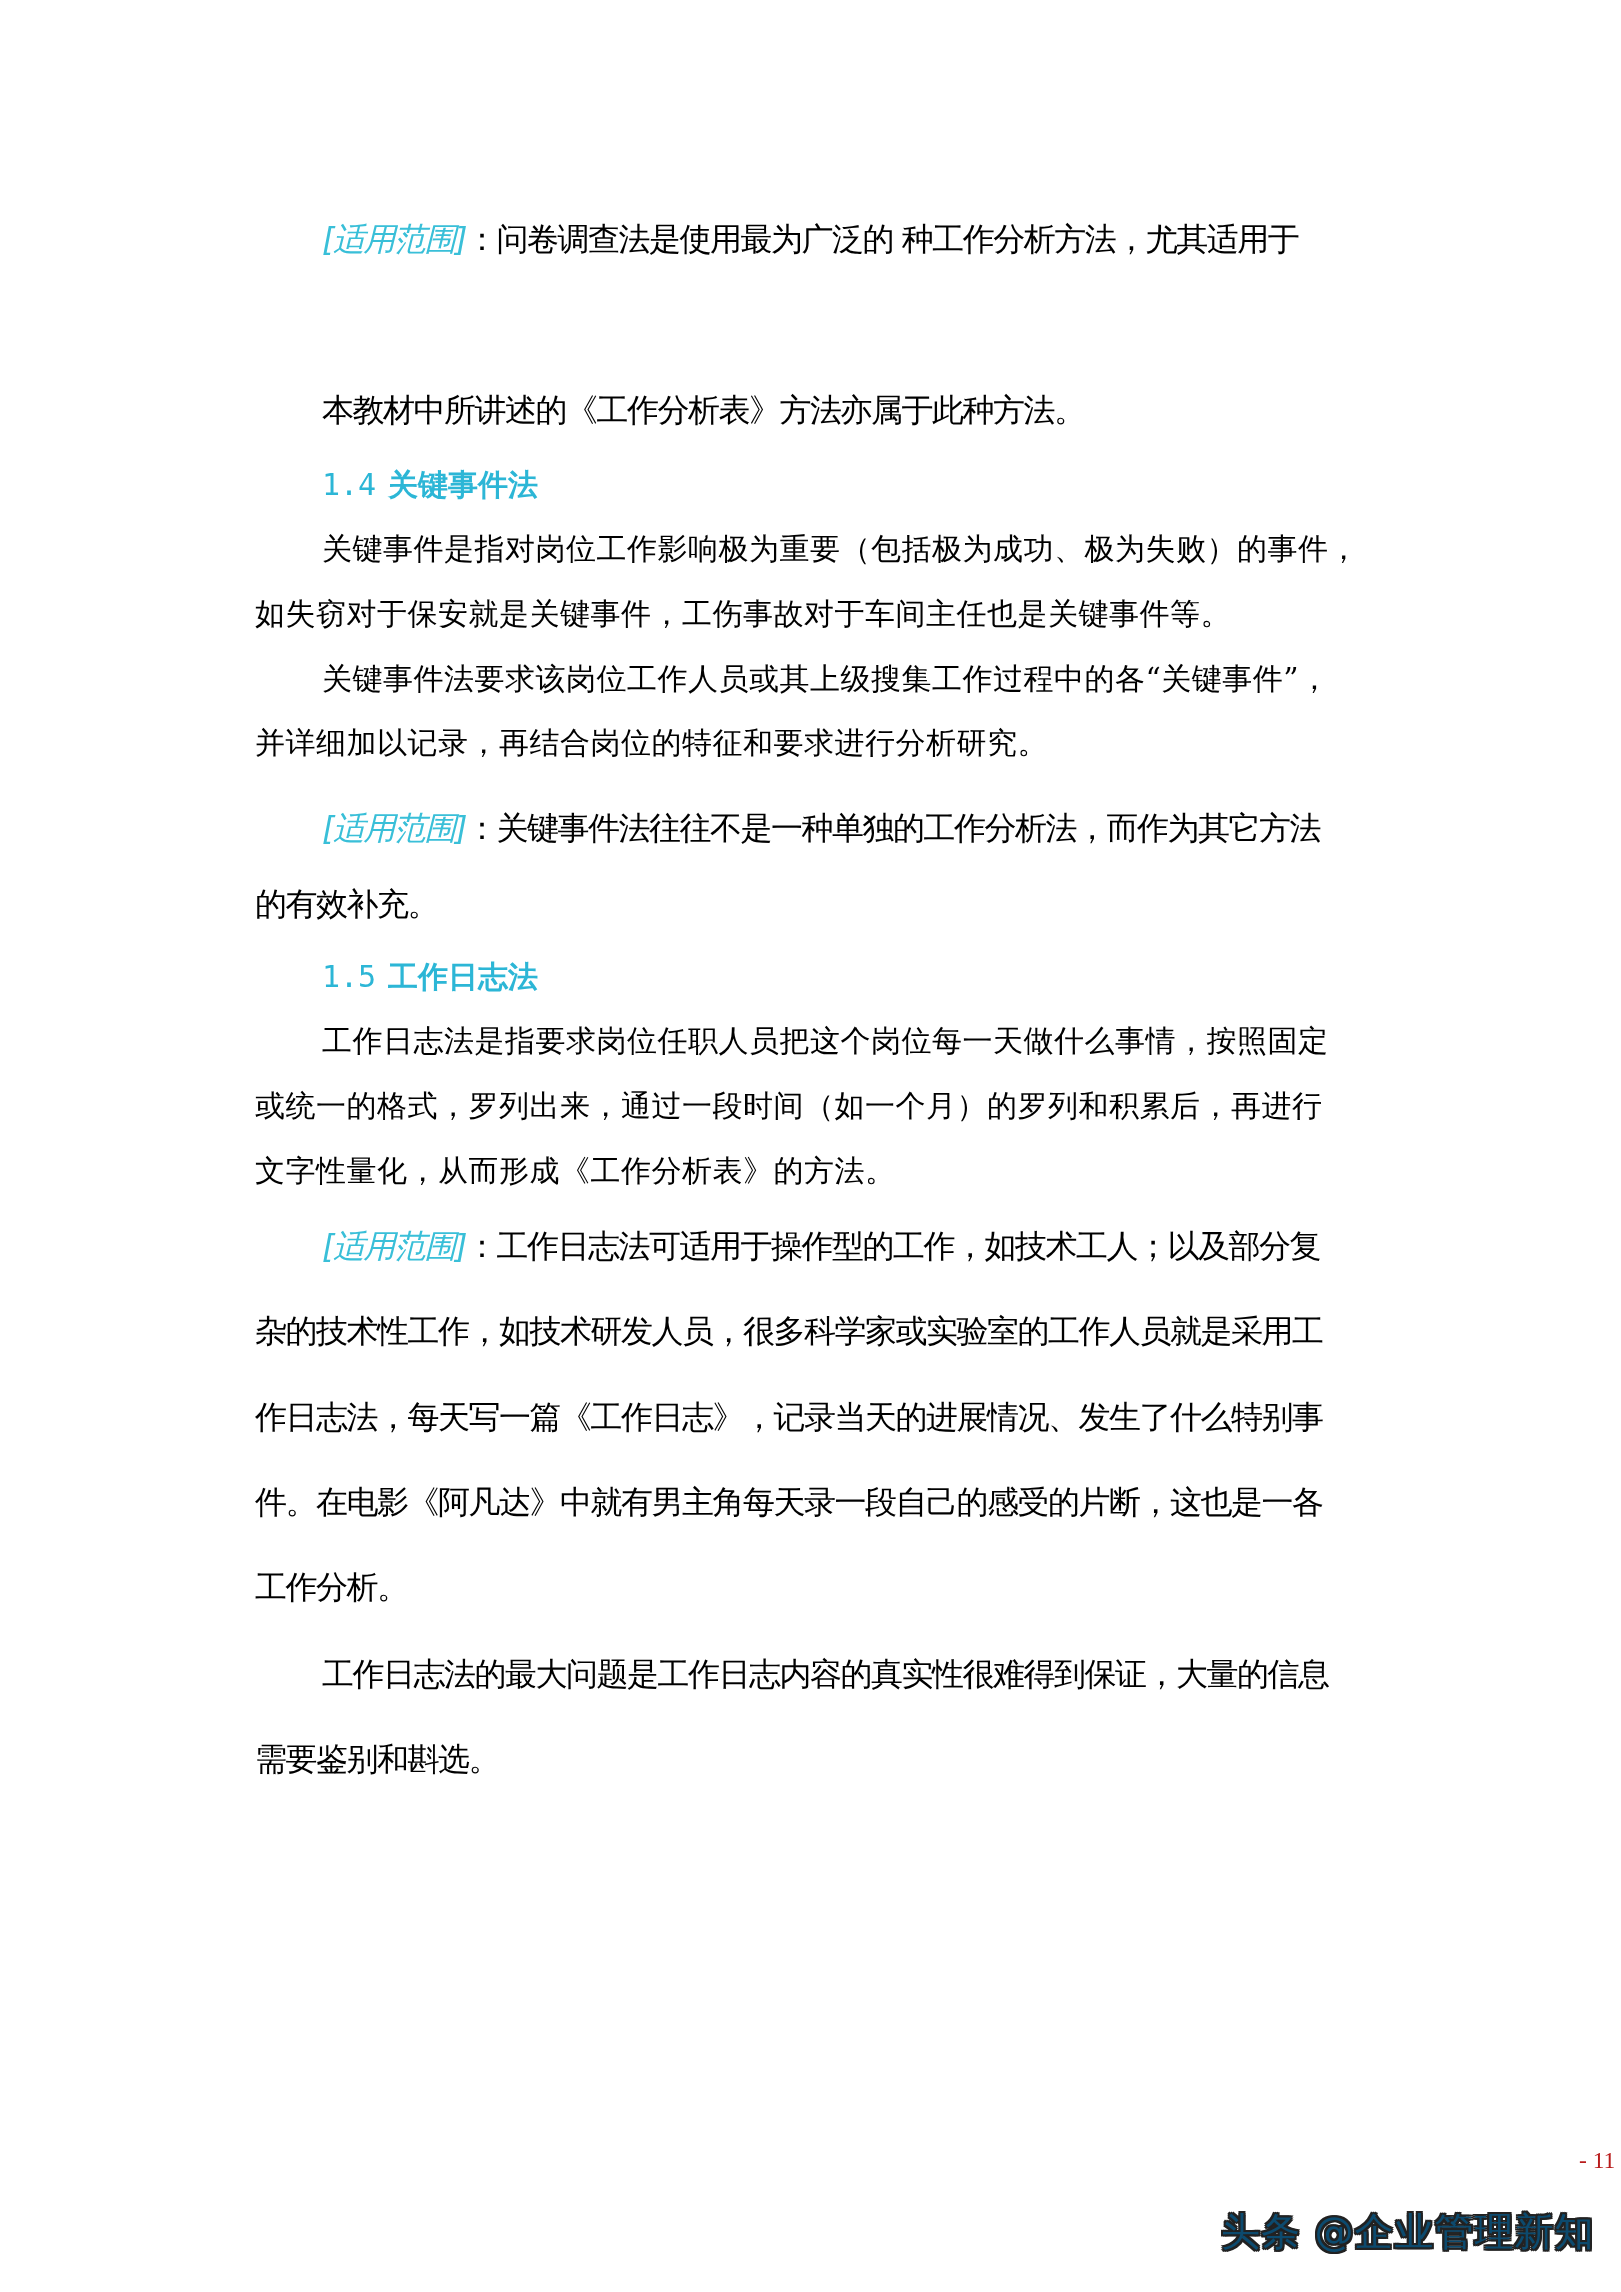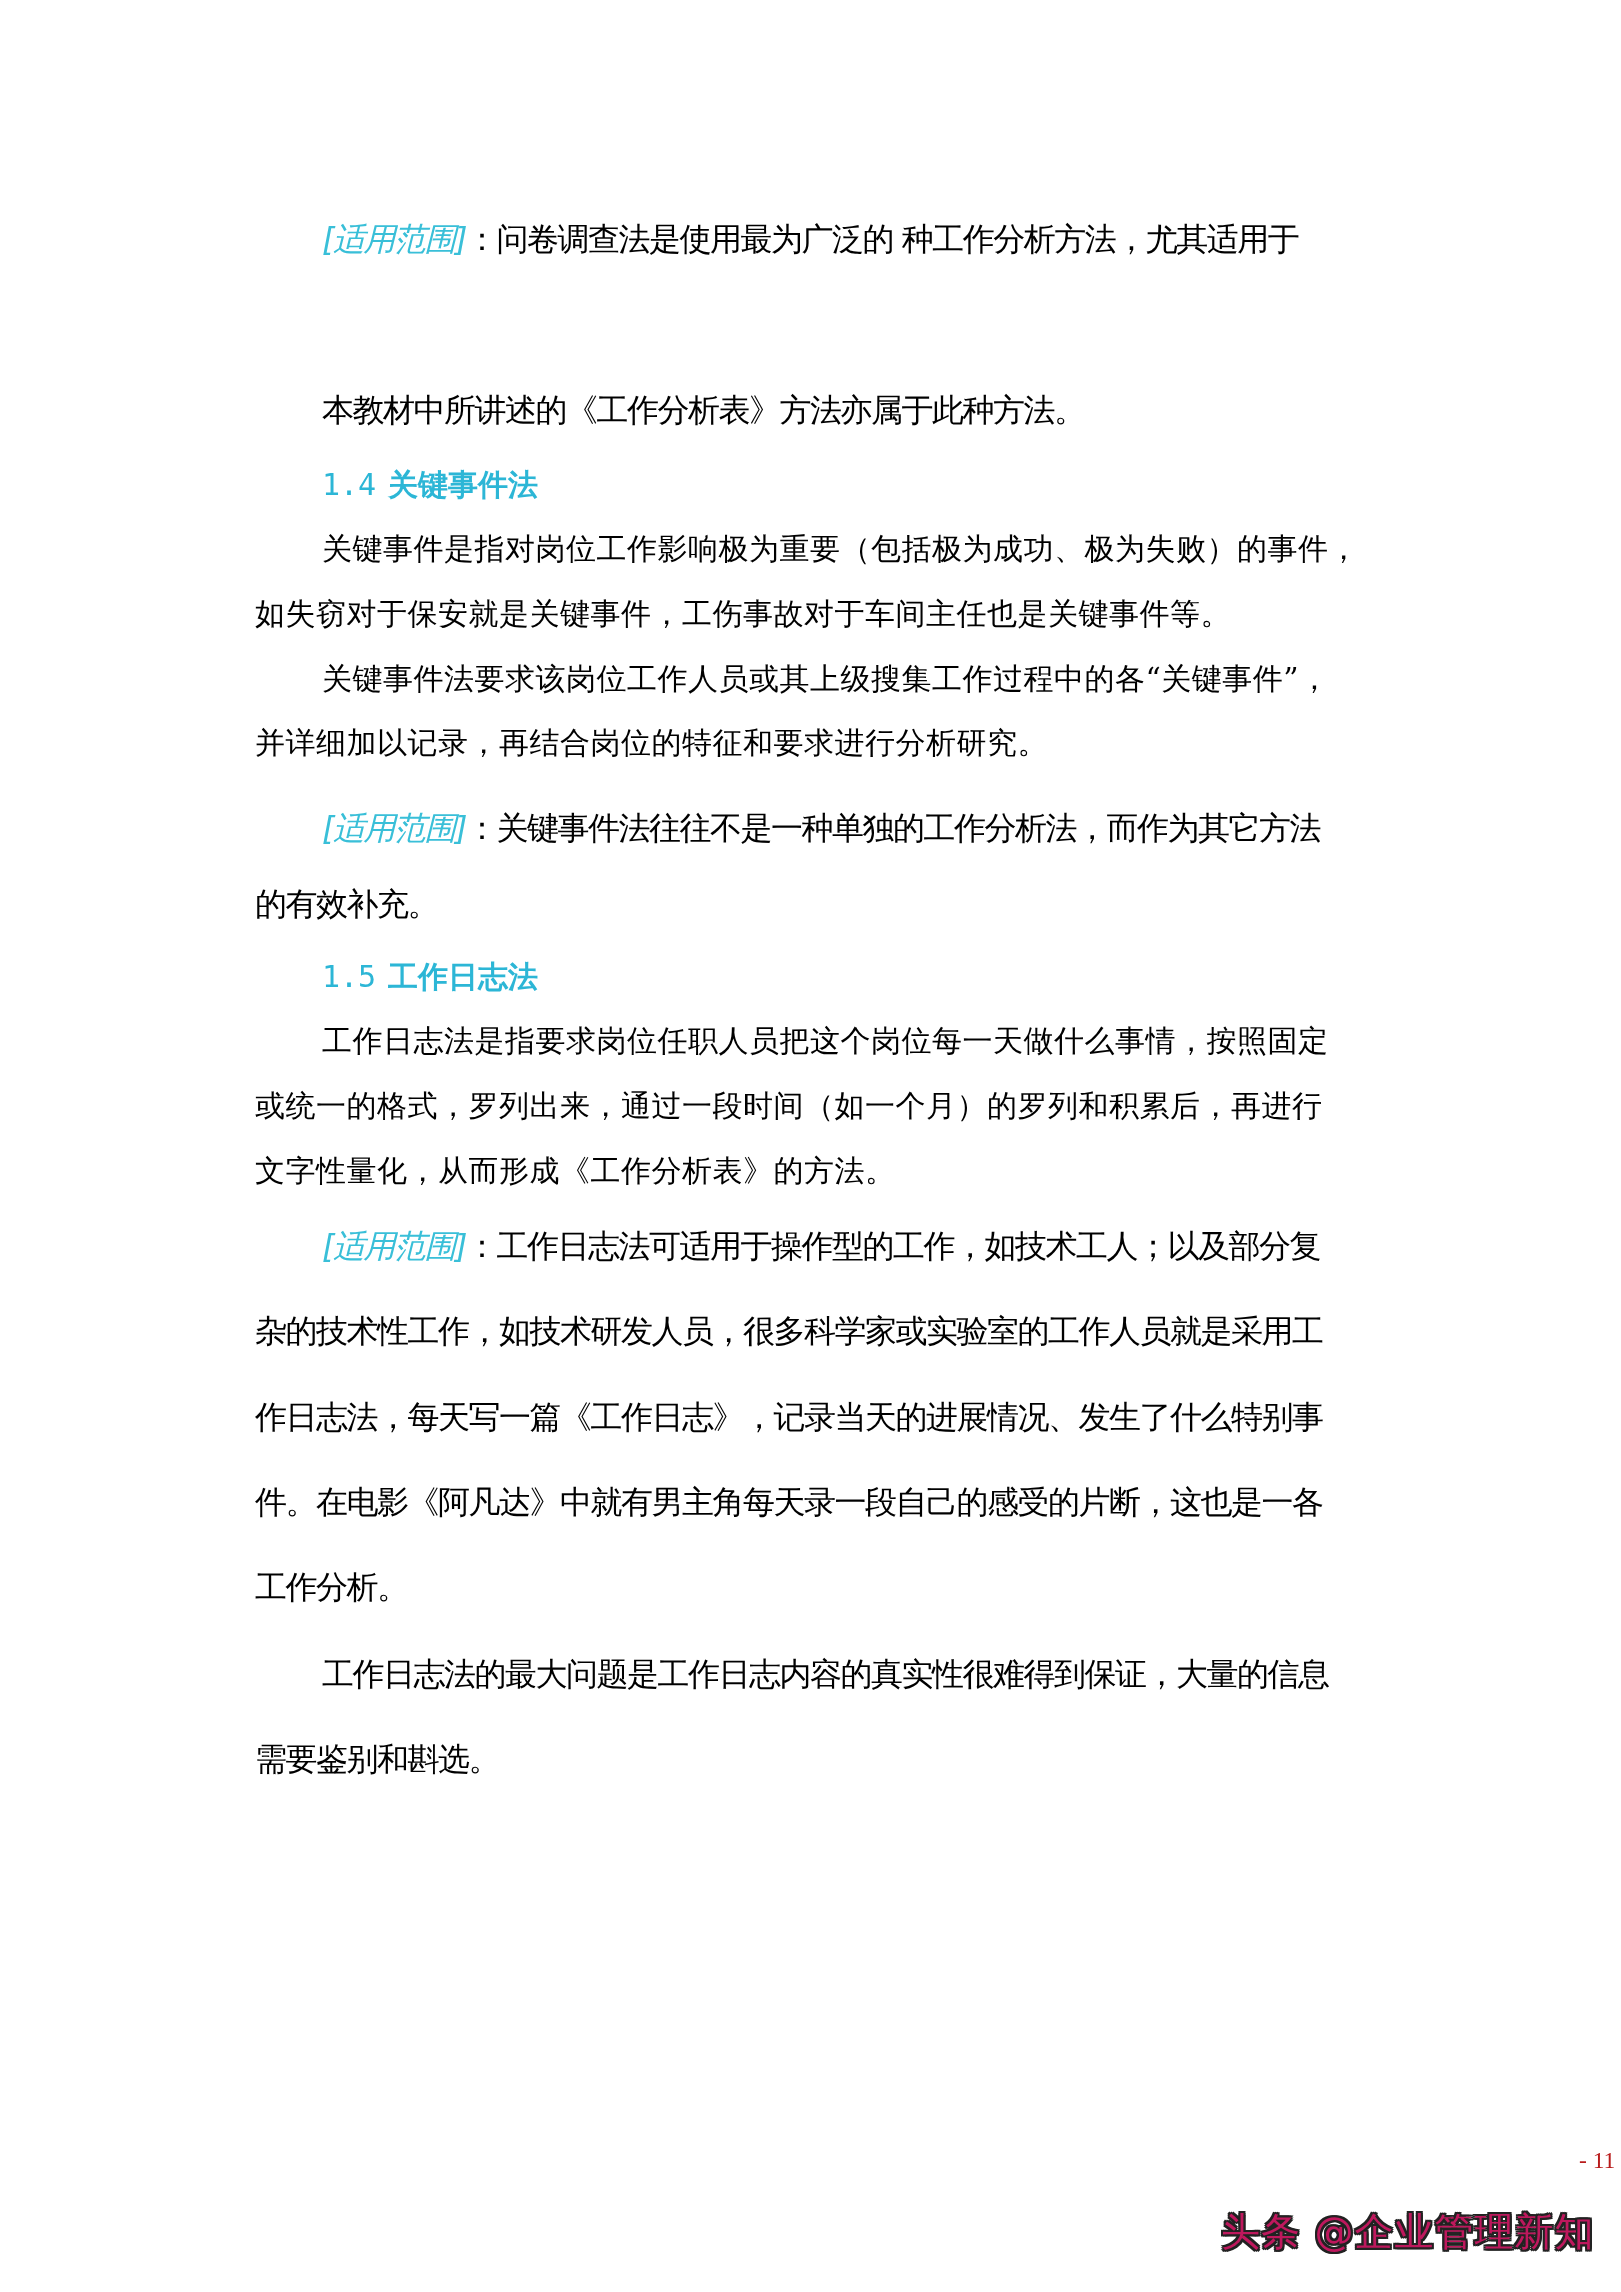--- a/index.html
+++ b/index.html
@@ -6,21 +6,21 @@
   body { width: 1621px; height: 2293px; position: relative; overflow: hidden; }
   .page { position: absolute; left: 8px; top: 0; width: 1621px; height: 2293px; background: #fff; }
   .line { position: absolute; left: 247px; width: 1139px; white-space: nowrap; color: #000; }
   .sans { font-family: "DejaVu Sans", "Liberation Sans", sans-serif; font-size: 32px; letter-spacing: -1.5px; }
   .serif { font-family: "DejaVu Serif", "Liberation Serif", serif; font-size: 30px; letter-spacing: 0.5px; }
   .indent { left: 314px; }
   .scope-label { color: #39bfd8; font-style: italic; font-family: "DejaVu Sans", sans-serif; font-weight: normal; }
   .heading { position: absolute; left: 314px; color: #2cb6d6; font-family: "DejaVu Serif", "Liberation Serif", serif; font-size: 30px; font-weight: bold; }
   .heading .num { font-family: "DejaVu Sans Mono", "Liberation Mono", monospace; font-weight: normal; margin-right: 11.8px; }
   .page-number { position: absolute; top: 2147px; left: 0; width: 1621px; text-align: right; font-family: "Liberation Serif", serif; font-size: 23.5px; color: #b91c1c; }
-  .watermark { position: absolute; left: 1213px; top: 2205px; font-family: "DejaVu Sans", sans-serif; font-size: 39px; color: #be185d; letter-spacing: 1px;
+  .watermark { position: absolute; left: 1213px; top: 2205px; font-family: "DejaVu Sans", sans-serif; font-size: 39px; color: #0c4a6e; letter-spacing: 1px;
     text-shadow: -2px 0 0 #222, 2px 0 0 #222, 0 2px 0 #222, 0 -2px 0 #222, 2px 2px 0 #222, -2px -2px 0 #222, 2px -2px 0 #222, -2px 2px 0 #222; }
 </style>
 </head>
 <body>
 
 <div class="page">
 
   <div class="line sans indent" style="top:218px;">
     <span class="scope-label">[适用范围]</span><span>：问卷调查法是使用最为广泛的 种工作分析方法，尤其适用于</span>
   </div>

